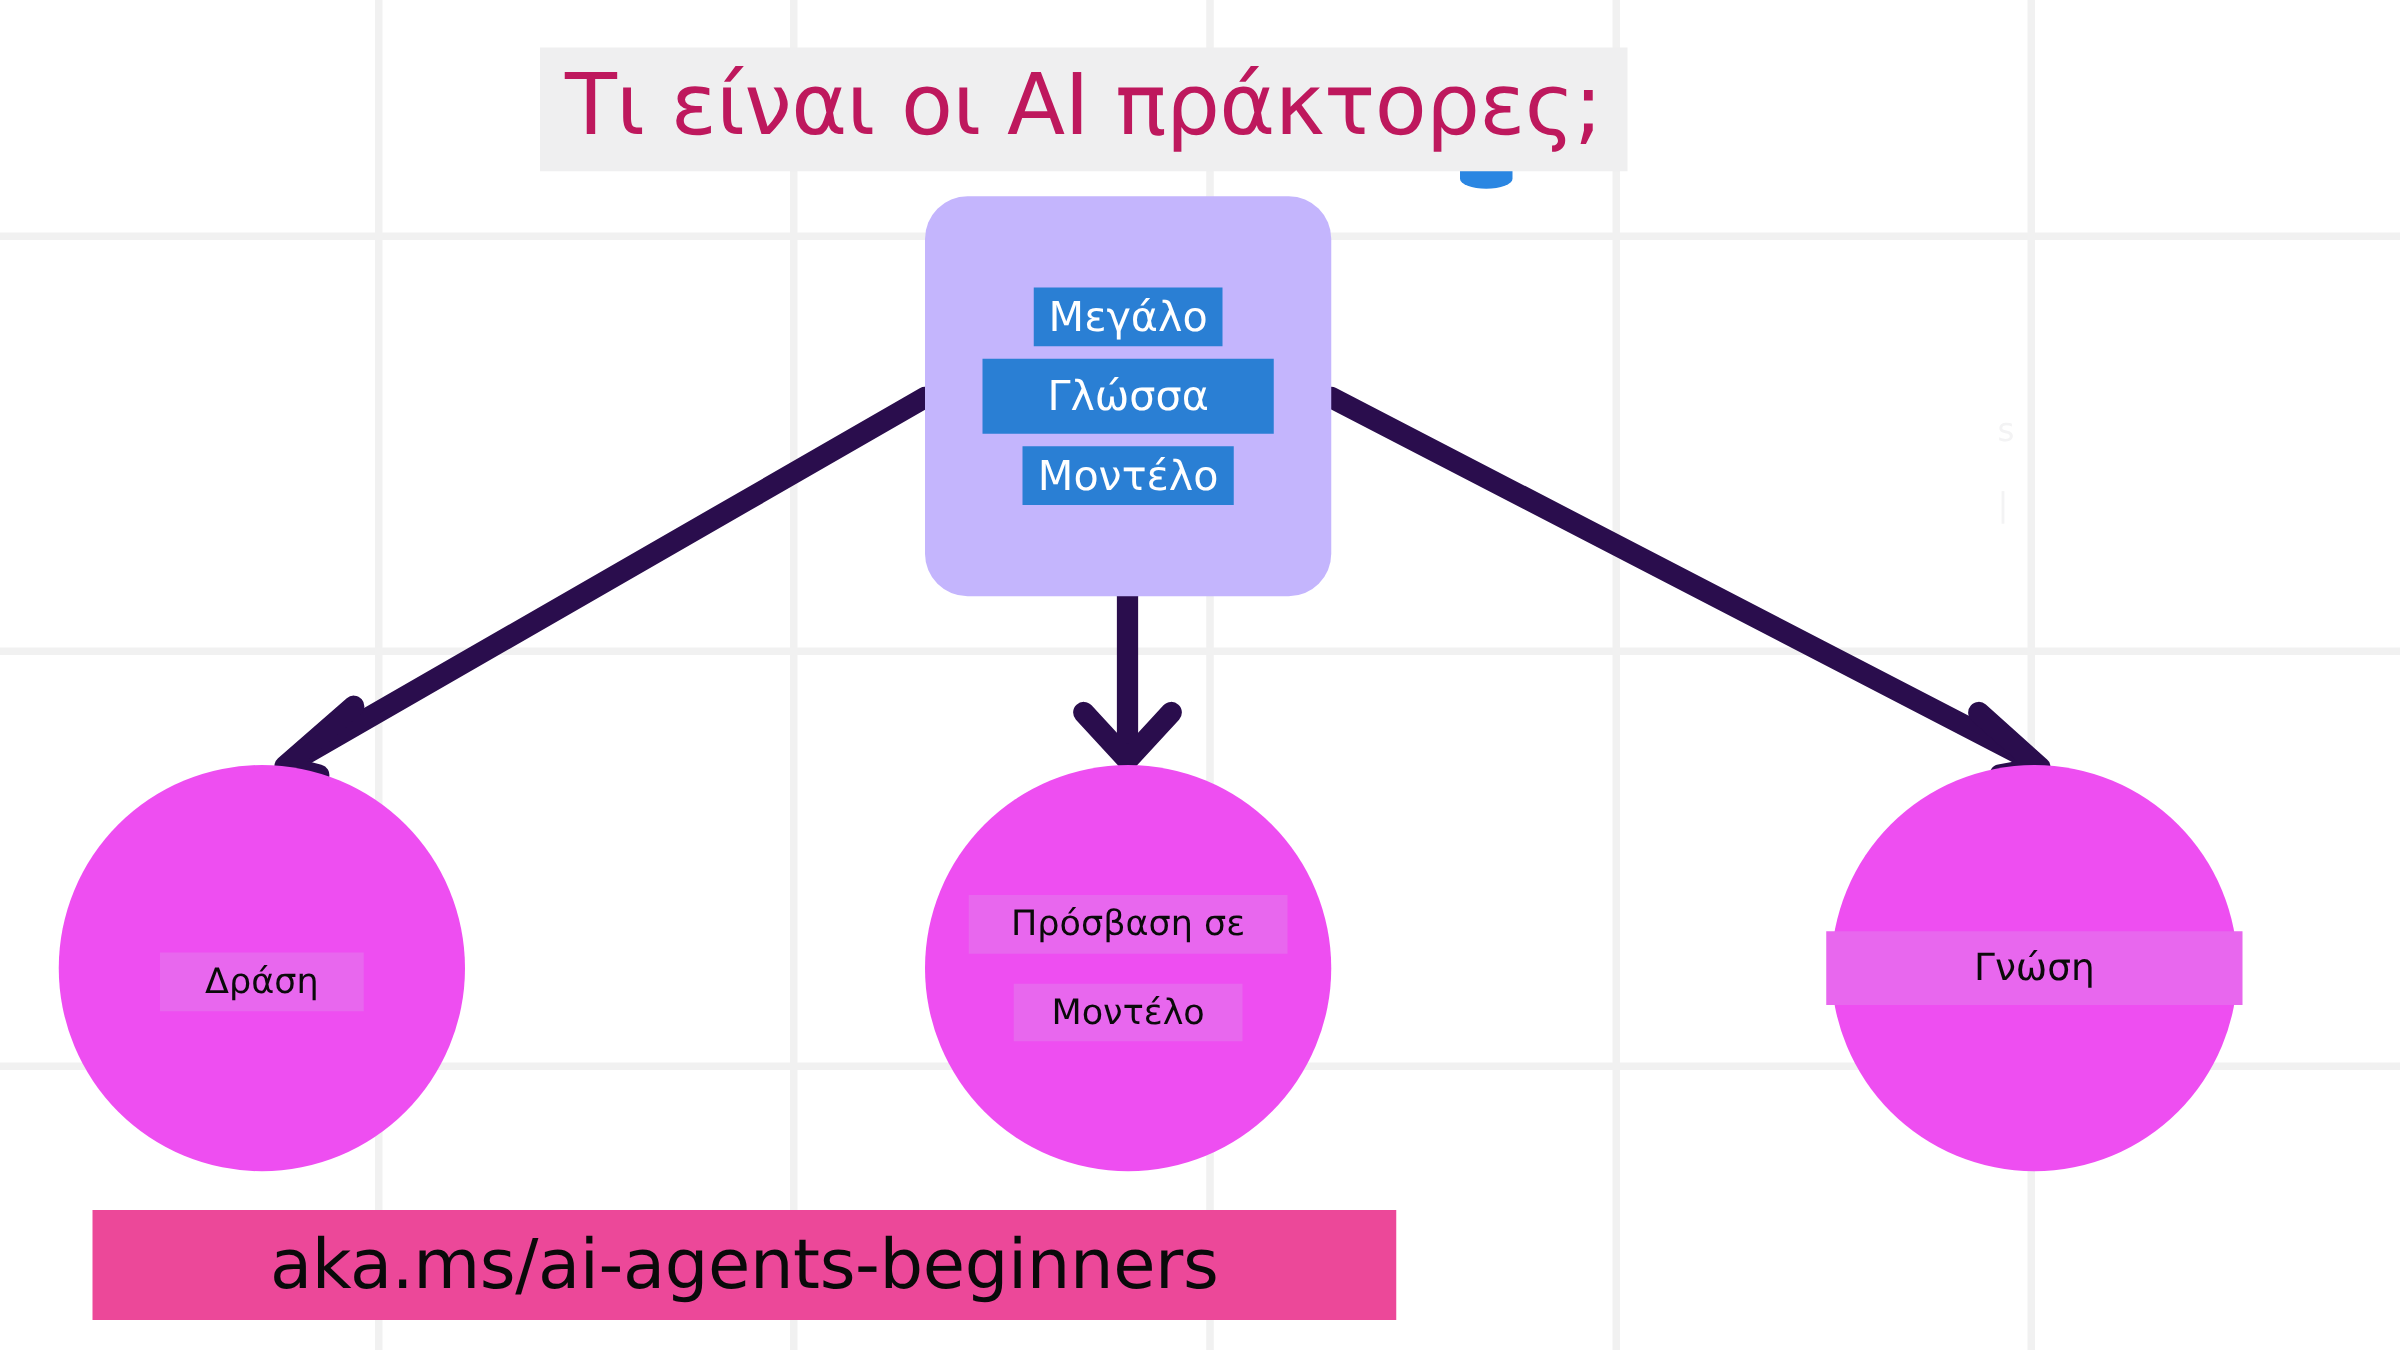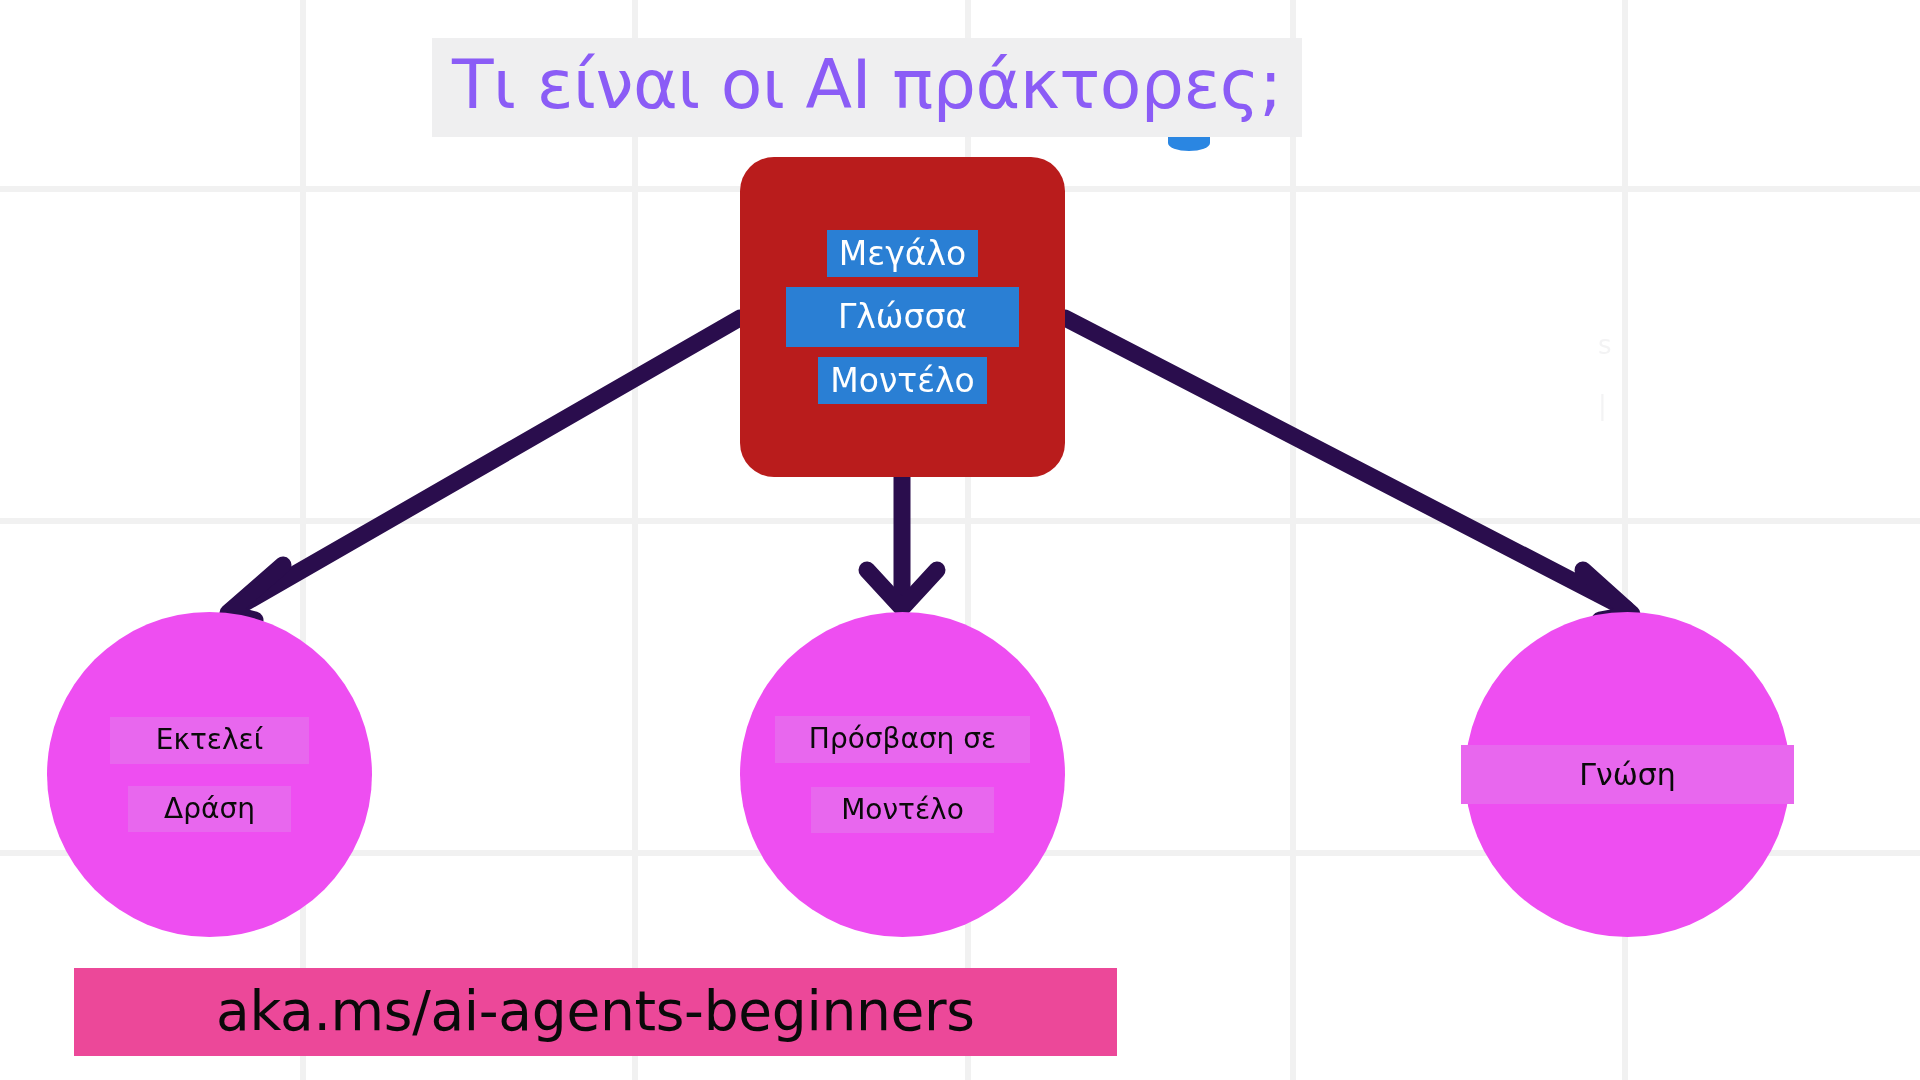--- a/index.html
+++ b/index.html
@@ -46,37 +46,37 @@
     pointer-events: none;
   }
 
   
   .title {
     position: absolute;
     left: 432px;
     top: 38px;
     z-index: 4;
     background: #efeff0;
-    color: #8b5cf6;
+    color: #be185d;
     font-size: 68px;
     line-height: 1.22;
     font-weight: 400;
     padding: 6px 20px 10px 20px;
     white-space: nowrap;
     letter-spacing: -0.5px;
   }
 
   
   .llm-box {
     position: absolute;
     left: 740px;
     top: 157px;
     width: 325px;
     height: 320px;
-    background: #b91c1c;
+    background: #c4b5fd;
     border-radius: 34px;
     z-index: 3;
     display: flex;
     flex-direction: column;
     align-items: center;
     justify-content: center;
     gap: 10px;
   }
   .llm-line {
     color: #ffffff;
@@ -193,21 +193,20 @@
   <div class="title">Τι είναι οι AI πράκτορες;</div>
   <div class="blue-arc"></div>
 
   <div class="llm-box">
     <div class="llm-line">Μεγάλο</div>
     <div class="llm-line wide">Γλώσσα</div>
     <div class="llm-line">Μοντέλο</div>
   </div>
 
   <div class="circle c-left">
-    <div class="circle-line">Εκτελεί</div>
     <div class="circle-line">Δράση</div>
   </div>
 
   <div class="circle c-mid">
     <div class="circle-line">Πρόσβαση σε</div>
     <div class="circle-line">Μοντέλο</div>
   </div>
 
   <div class="circle c-right">
     <div class="circle-line">Γνώση</div>

